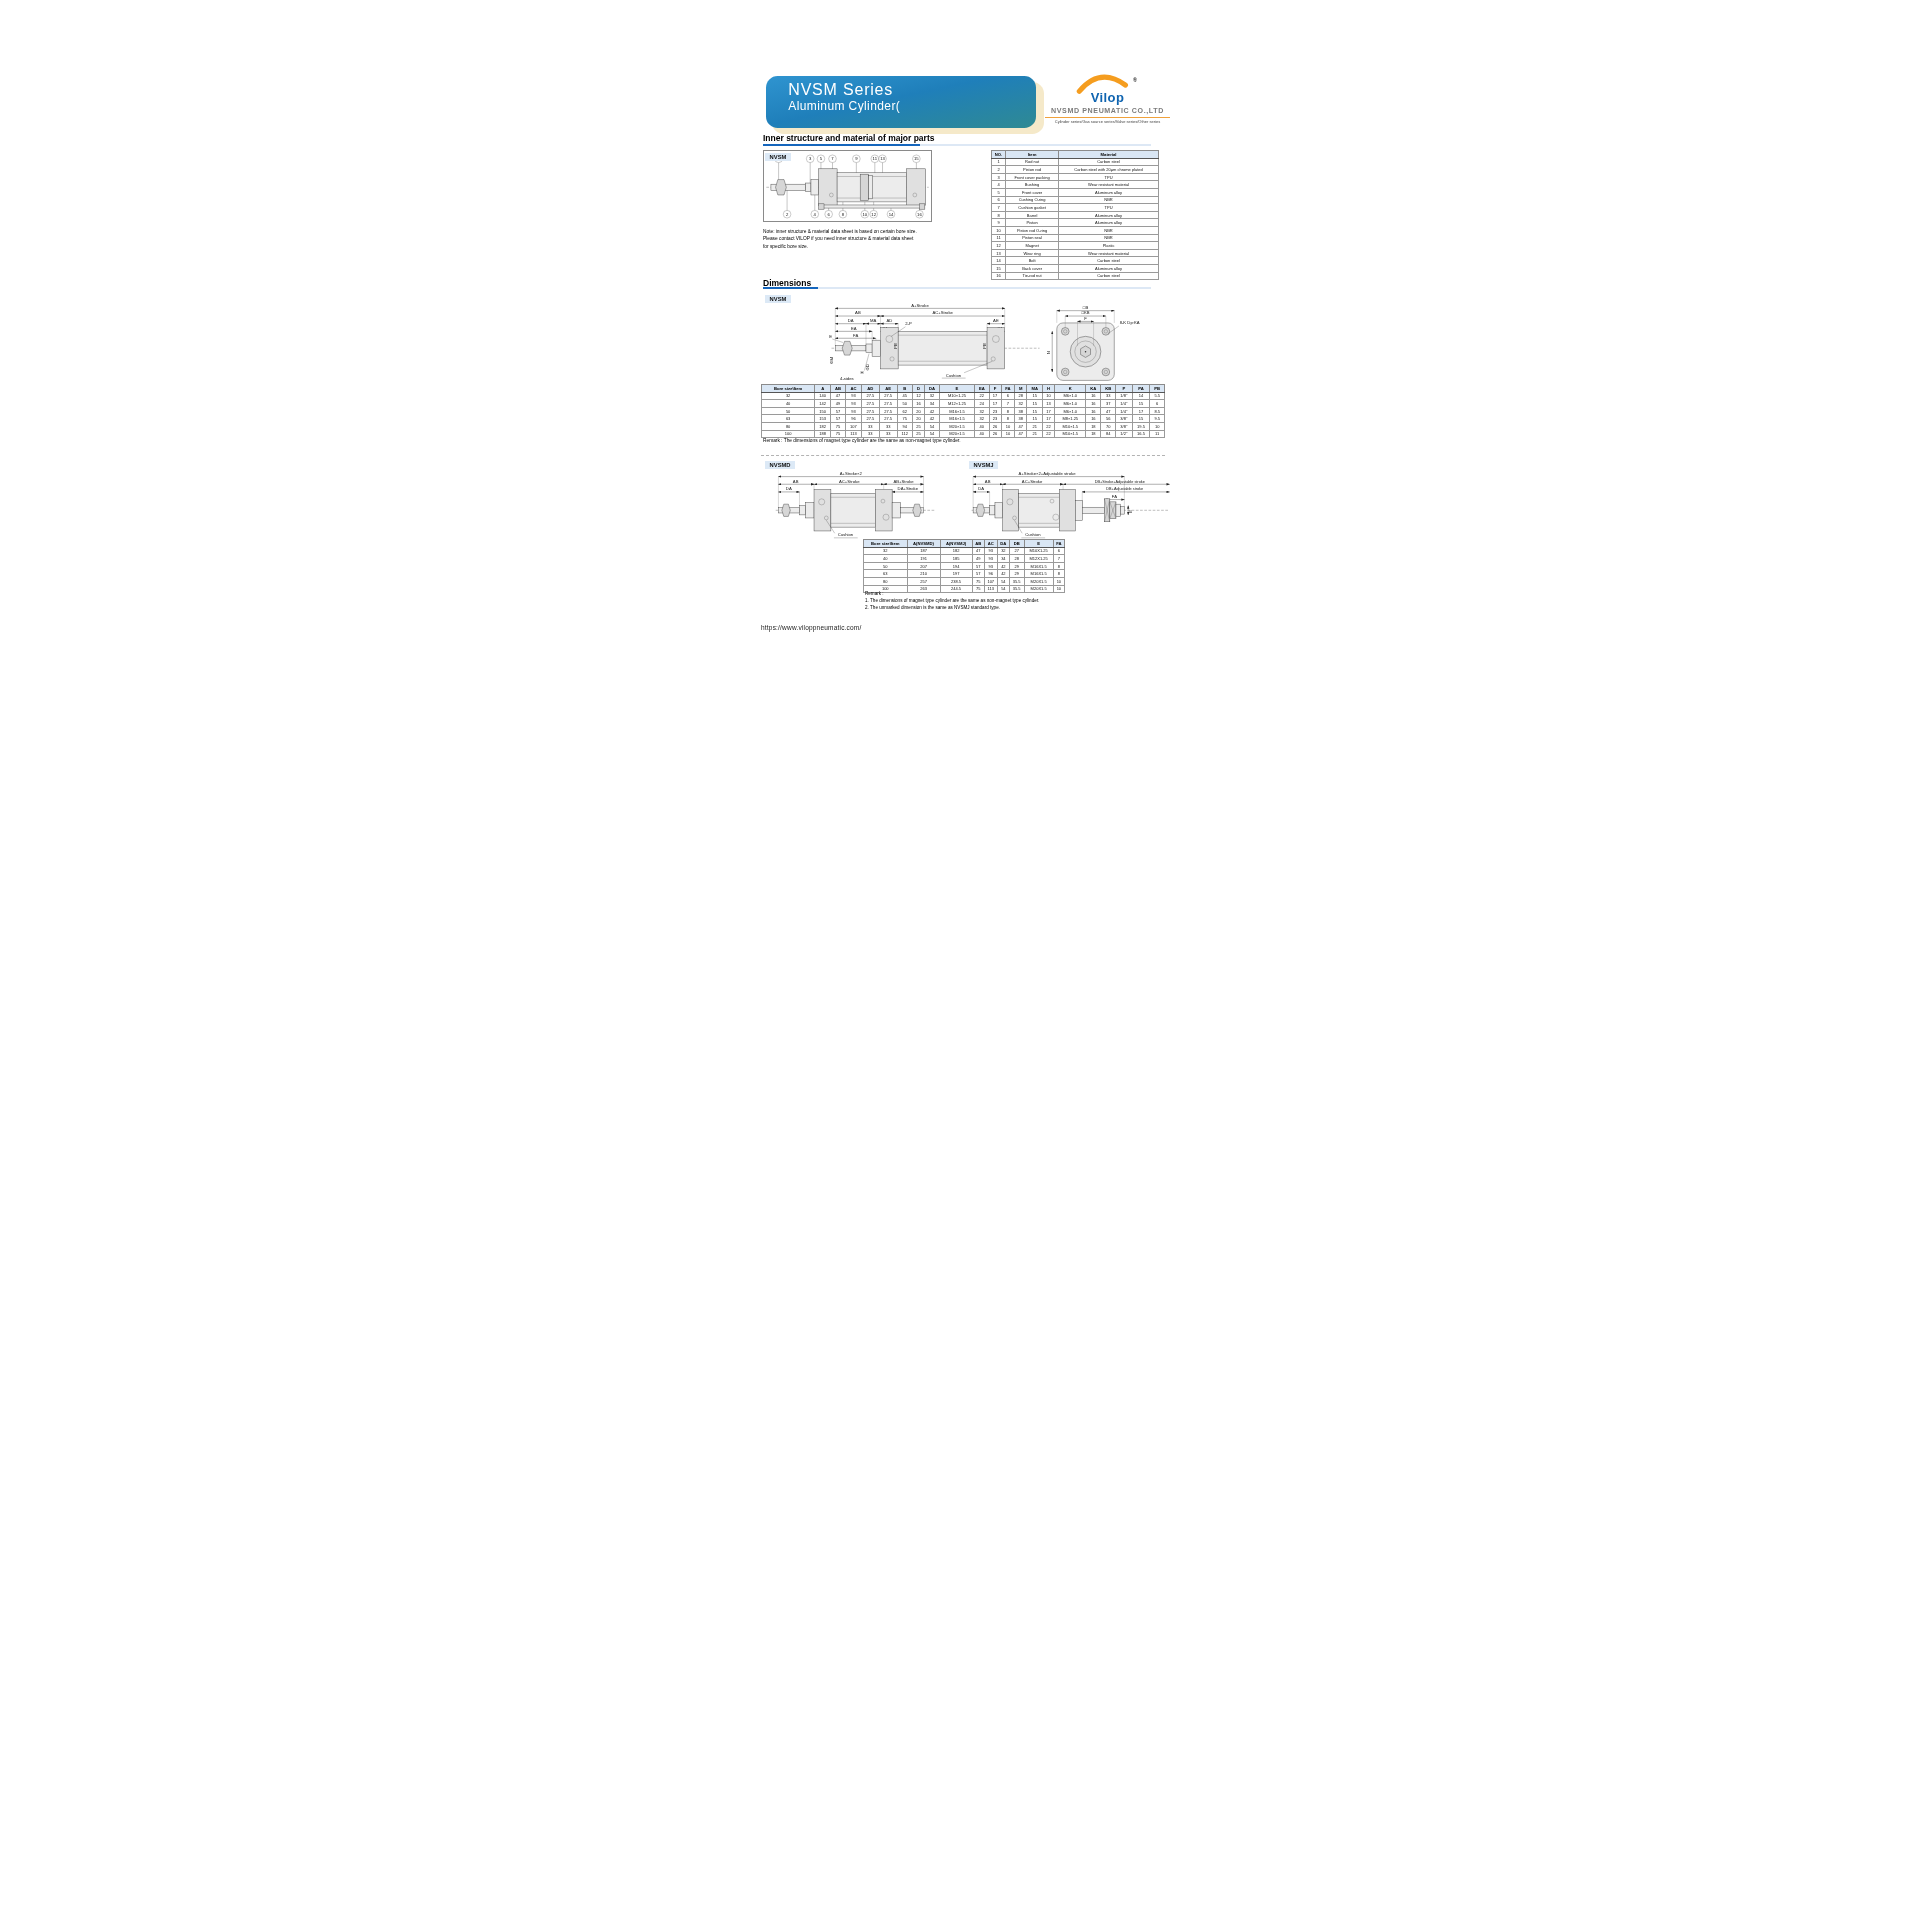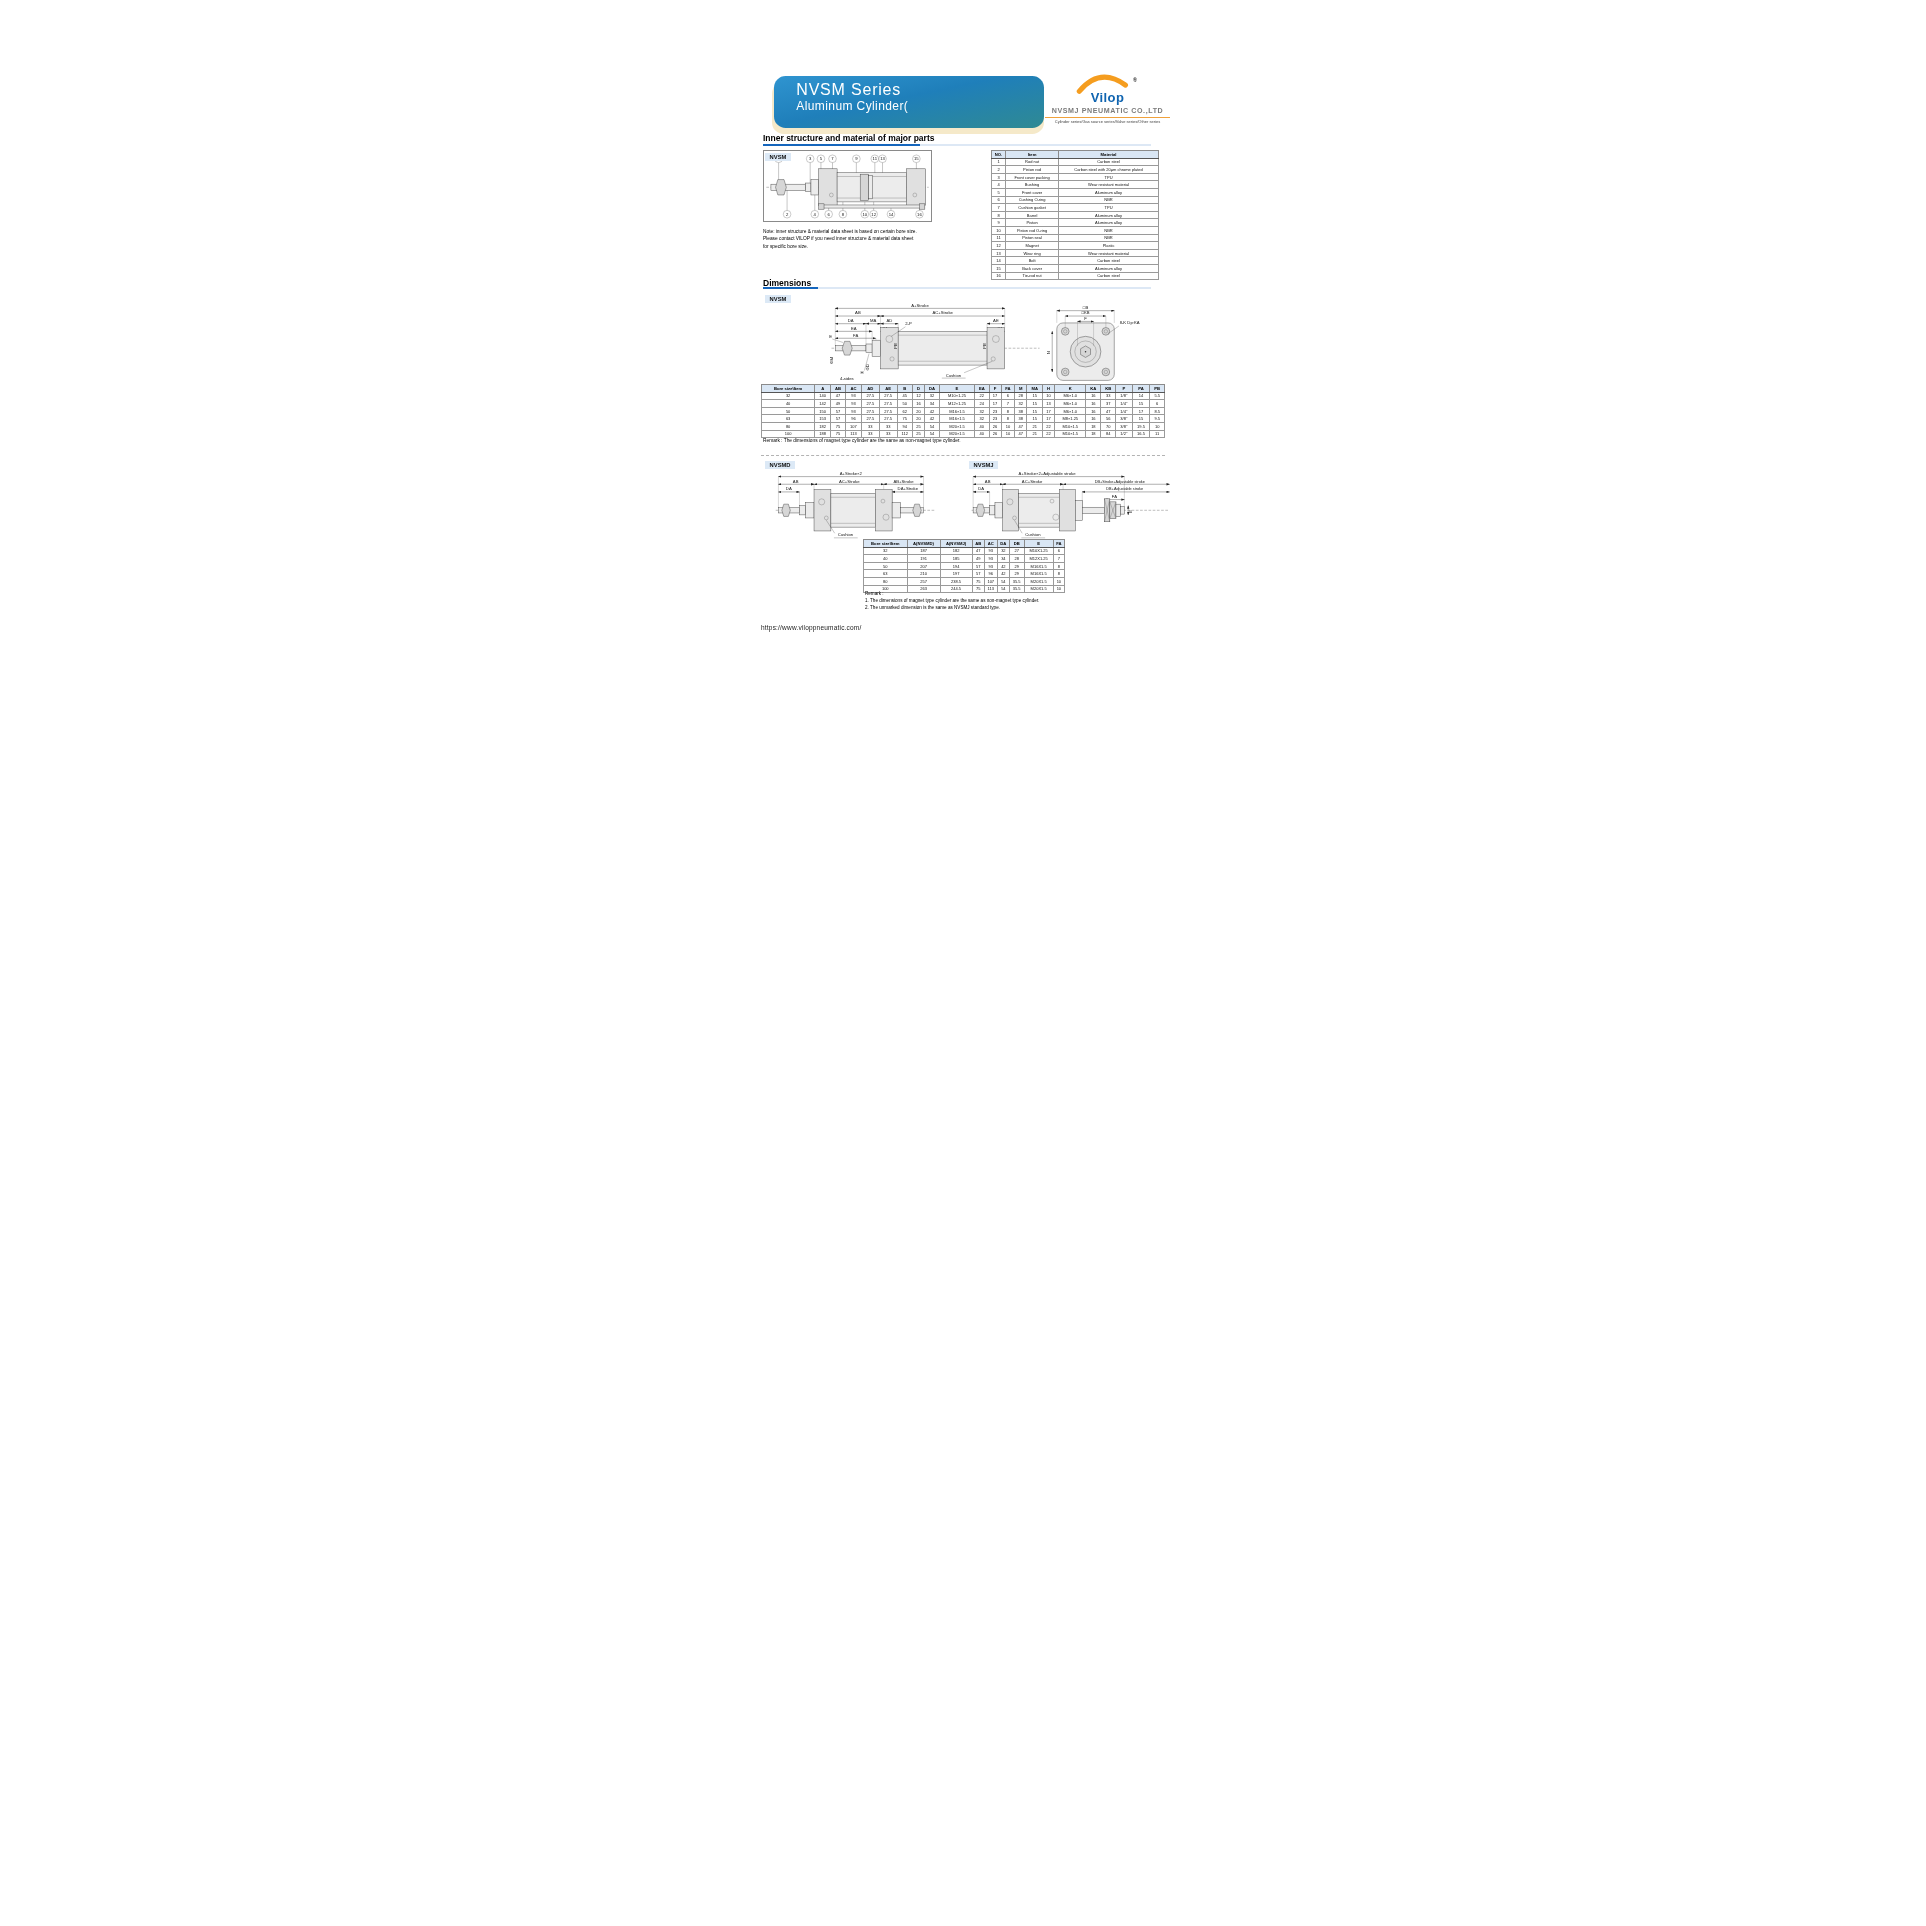--- a/index.html
+++ b/index.html
@@ -2,21 +2,21 @@
 <html style="font-size:6.2px"><head>
 <meta charset="utf-8">
 <style>
   html,body{margin:0;padding:0;background:#ffffff;}
   .page{position:relative;width:498px;height:704px;margin:0 auto;background:#fff;
         font-family:"Liberation Sans",sans-serif;color:#111;overflow:hidden;}
 
   
   .banner-shadow{position:absolute;left:58px;top:82px;width:272px;height:52px;
                  background:#f5e9c9;border-radius:11.6px;}
-  .banner{position:absolute;left:60px;top:76px;width:270px;height:52px;border-radius:11.6px;
+  .banner{position:absolute;left:52px;top:76px;width:270px;height:52px;border-radius:11.6px;
           background:linear-gradient(168deg,#2f94d0 0%,#1f7fba 45%,#2f8a93 100%);
           color:#fff;padding:5.4px 0 0 22.3px;box-sizing:border-box;}
   .banner .title{font-size:16px;letter-spacing:0.8px;font-weight:400;line-height:1.1;}
   .banner .subtitle{font-size:12px;font-weight:400;letter-spacing:0.4px;}
 
   .logo{position:absolute;left:330px;top:72px;width:127px;text-align:center;}
   .logo-mark{position:relative;height:33px;}
   .logo-mark .brand{position:absolute;left:0;right:0;bottom:0;font-size:13px;font-weight:bold;
                     color:#0f64b0;letter-spacing:0.4px;}
   .logo-mark svg{position:absolute;left:32px;top:0;}
@@ -85,21 +85,21 @@
   </div>
 
   <div class="logo">
     <div class="logo-mark">
       <svg width="62" height="21.6" viewBox="0 0 160 56">
         <path d="M8,50 Q62,-14 128,34" fill="none" stroke="#f59d1f" stroke-width="13" stroke-linecap="round"></path>
       </svg>
       <span class="reg">®</span>
       <span class="brand">Vilop</span>
     </div>
-    <div class="company">NVSMJ PNEUMATIC CO.,LTD</div>
+    <div class="company">NVSMD PNEUMATIC CO.,LTD</div>
     <div class="brand-rule"></div>
     <div class="tagline">Cylinder series/Gas source series/Valve series/Other series</div>
   </div>
 
   <div class="sec-head" style="left:49px;top:133px;">Inner structure and material of major parts</div>
   <div class="bar bar-dark" style="left:49px;top:144px;width:158px;"></div>
   <div class="bar bar-light" style="left:206px;top:144px;width:231px;"></div>
 
   <div class="fig-box">
     <svg width="167" height="71" viewBox="0 0 434 184">

